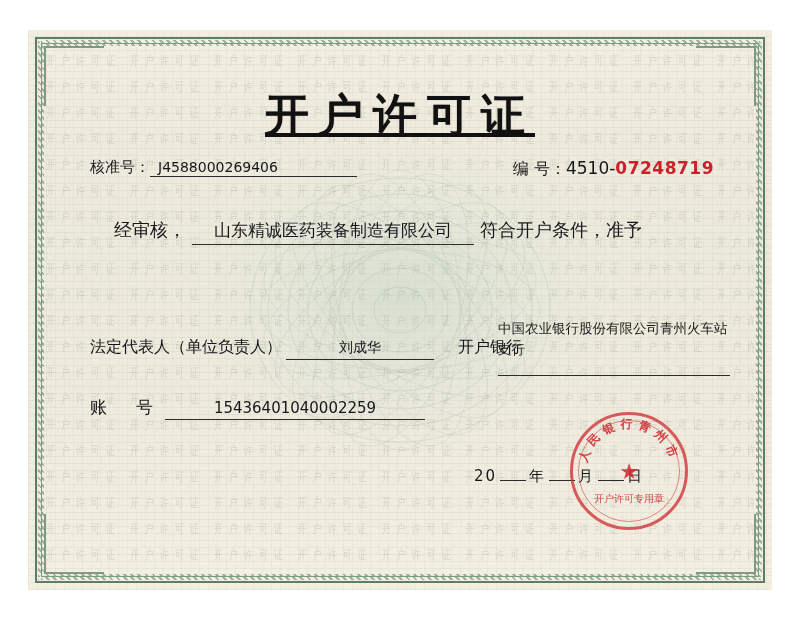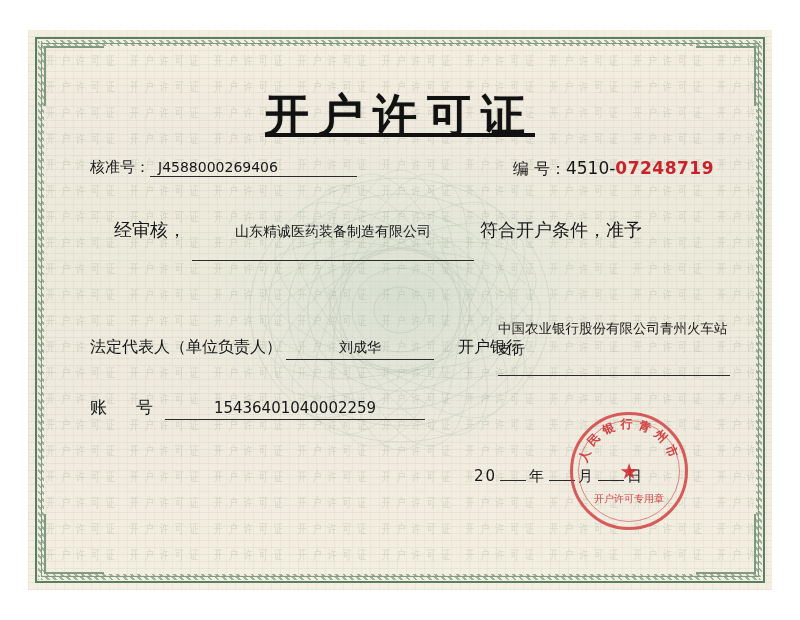--- a/index.html
+++ b/index.html
@@ -142,22 +142,22 @@
     letter-spacing: 0.5px;
   }
 
   #body-line1 { top: 188px; left: 86px; width: 620px; }
   #body-line1 .lead { font-size: 18px; }
   #body-line1 .company {
     display: inline-block;
     min-width: 282px;
     border-bottom: 1px solid #2b2b2b;
     text-align: center;
-    font-size: 14px;
-    padding-bottom: 19px;
+    font-size: 17px;
+    padding-bottom: 2px;
     margin: 0 6px;
   }
   #body-line1 .tail { font-size: 18px; }
 
   #body-line2 { top: 236px; left: 86px; font-size: 18px; }
 
   #rep-row { top: 307px; left: 62px; width: 640px; }
   #rep-row .rep-label { font-size: 16px; }
   #rep-row .rep-name {
     display: inline-block;

